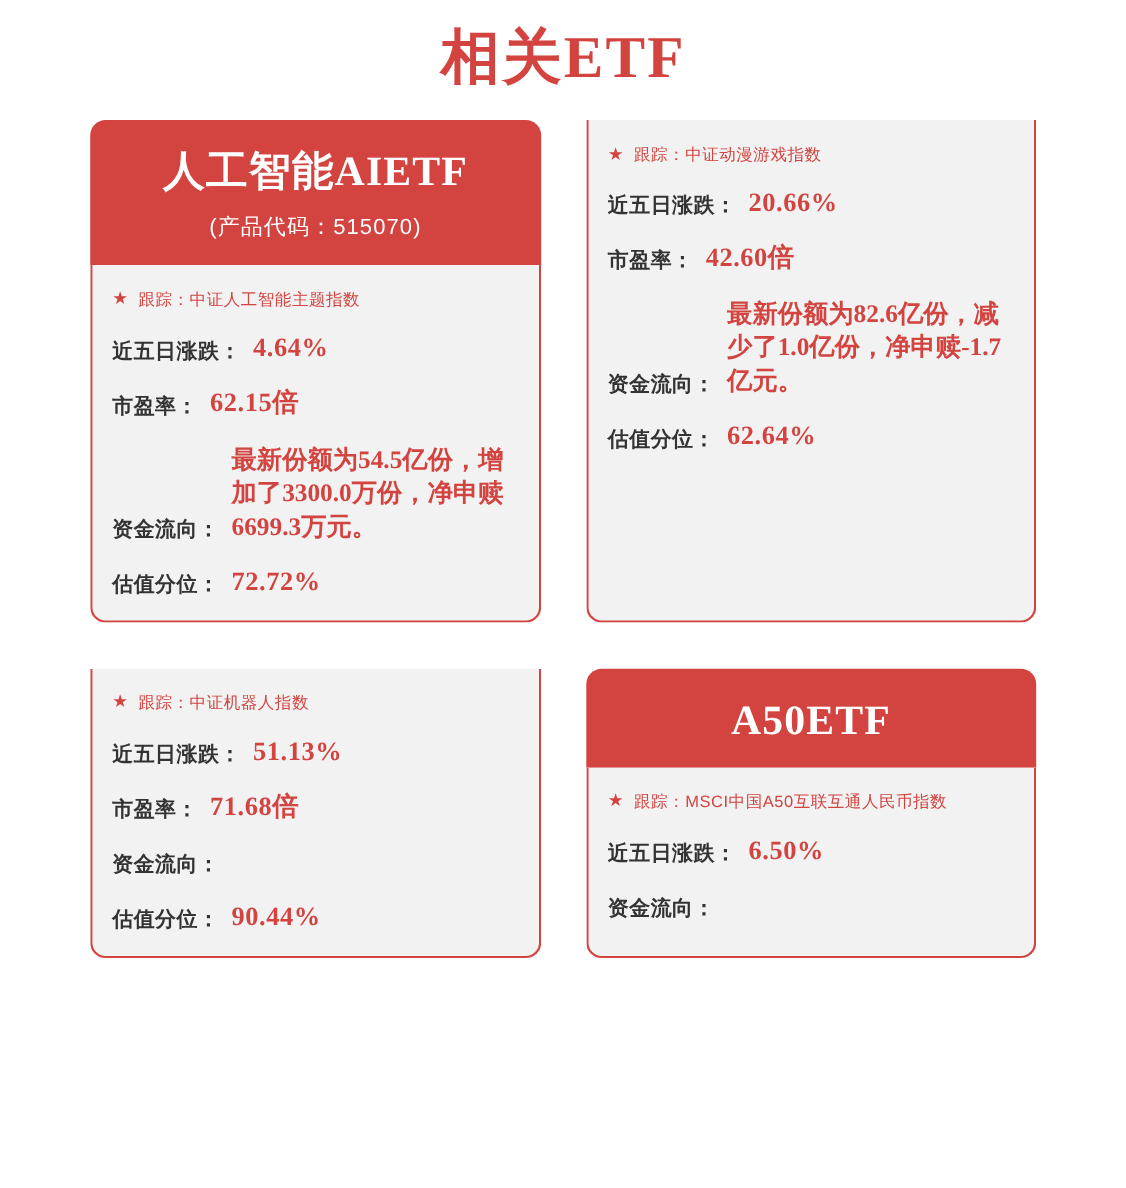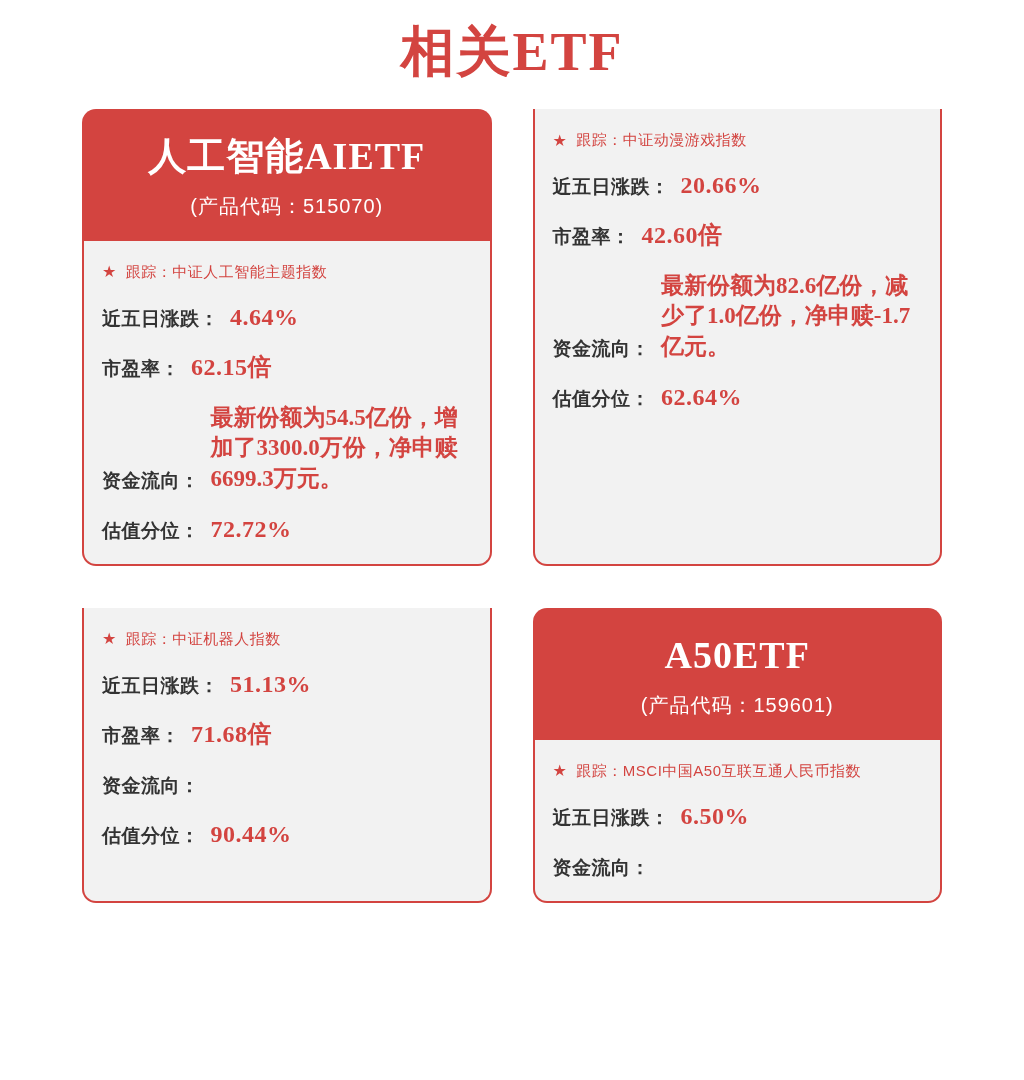--- a/index.html
+++ b/index.html
@@ -188,21 +188,20 @@
       <div class="metric-row">
         <span class="metric-label">估值分位：</span>
         <span class="card-value">90.44%</span>
       </div>
     </div>
   </div>
 
   <div class="etf-card">
     <div class="card-header">
       <div class="card-title">A50ETF</div>
-      <div class="card-code">(产品代码：159601)</div>
     </div>
     <div class="card-body">
       <div class="track-row">
         <span class="star-icon">★</span>
         <span>跟踪：</span>
         <span>MSCI中国A50互联互通人民币指数</span>
       </div>
       <div class="metric-row">
         <span class="metric-label">近五日涨跌：</span>
         <span class="card-value">6.50%</span>

